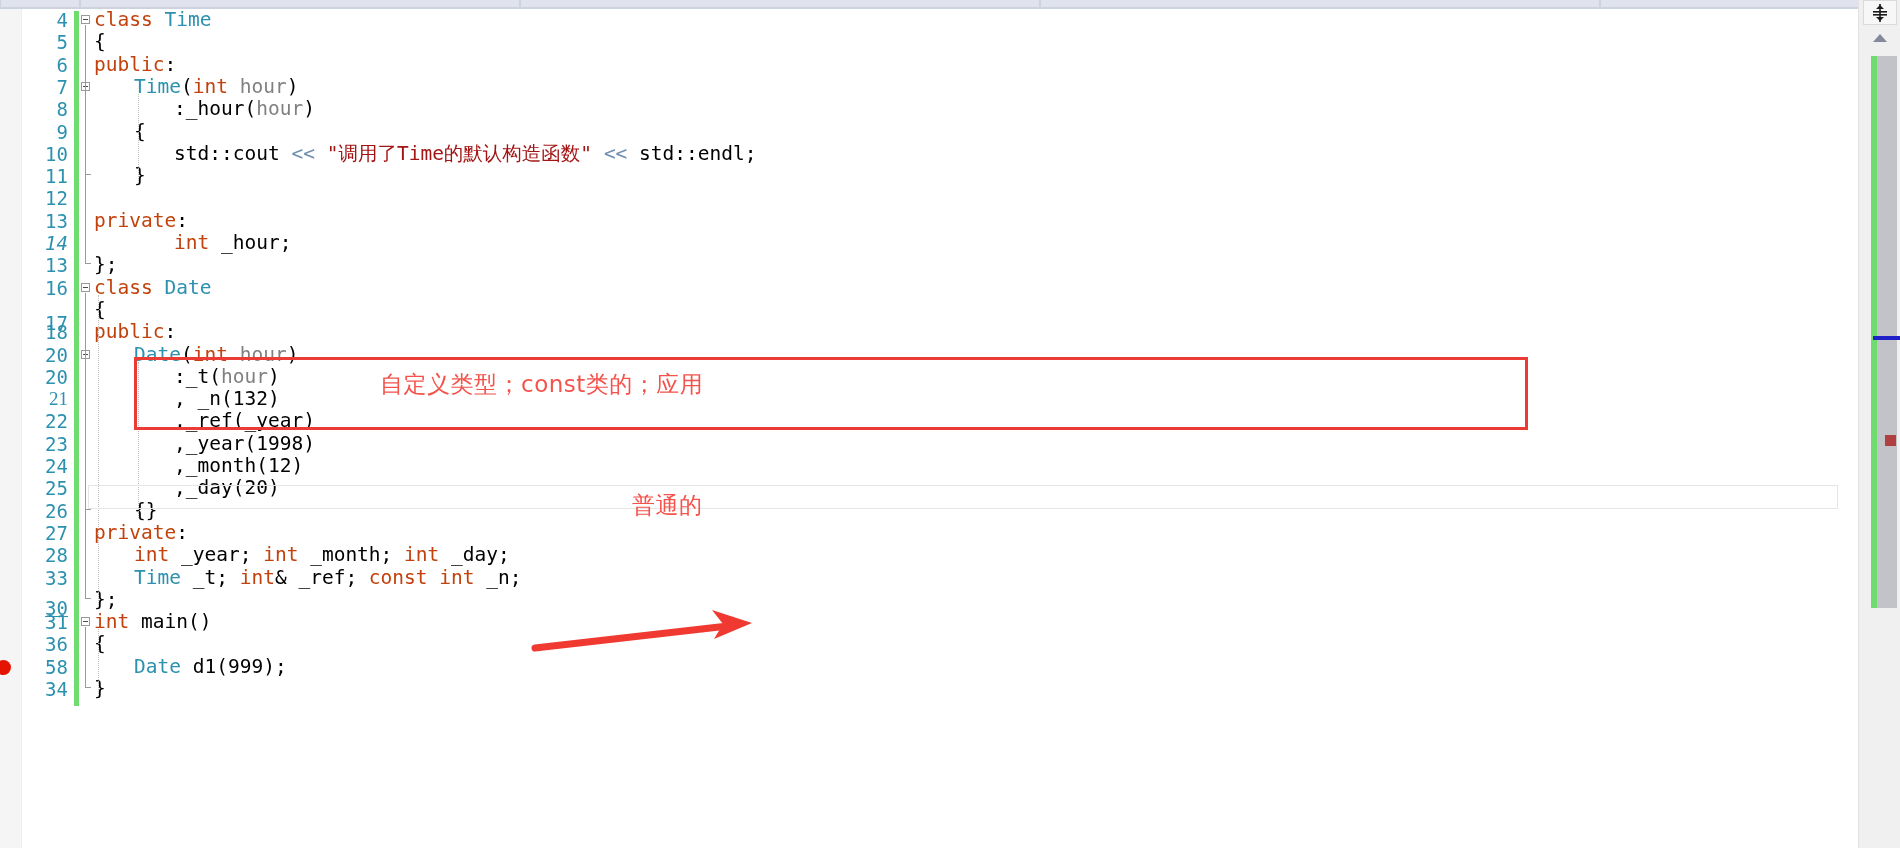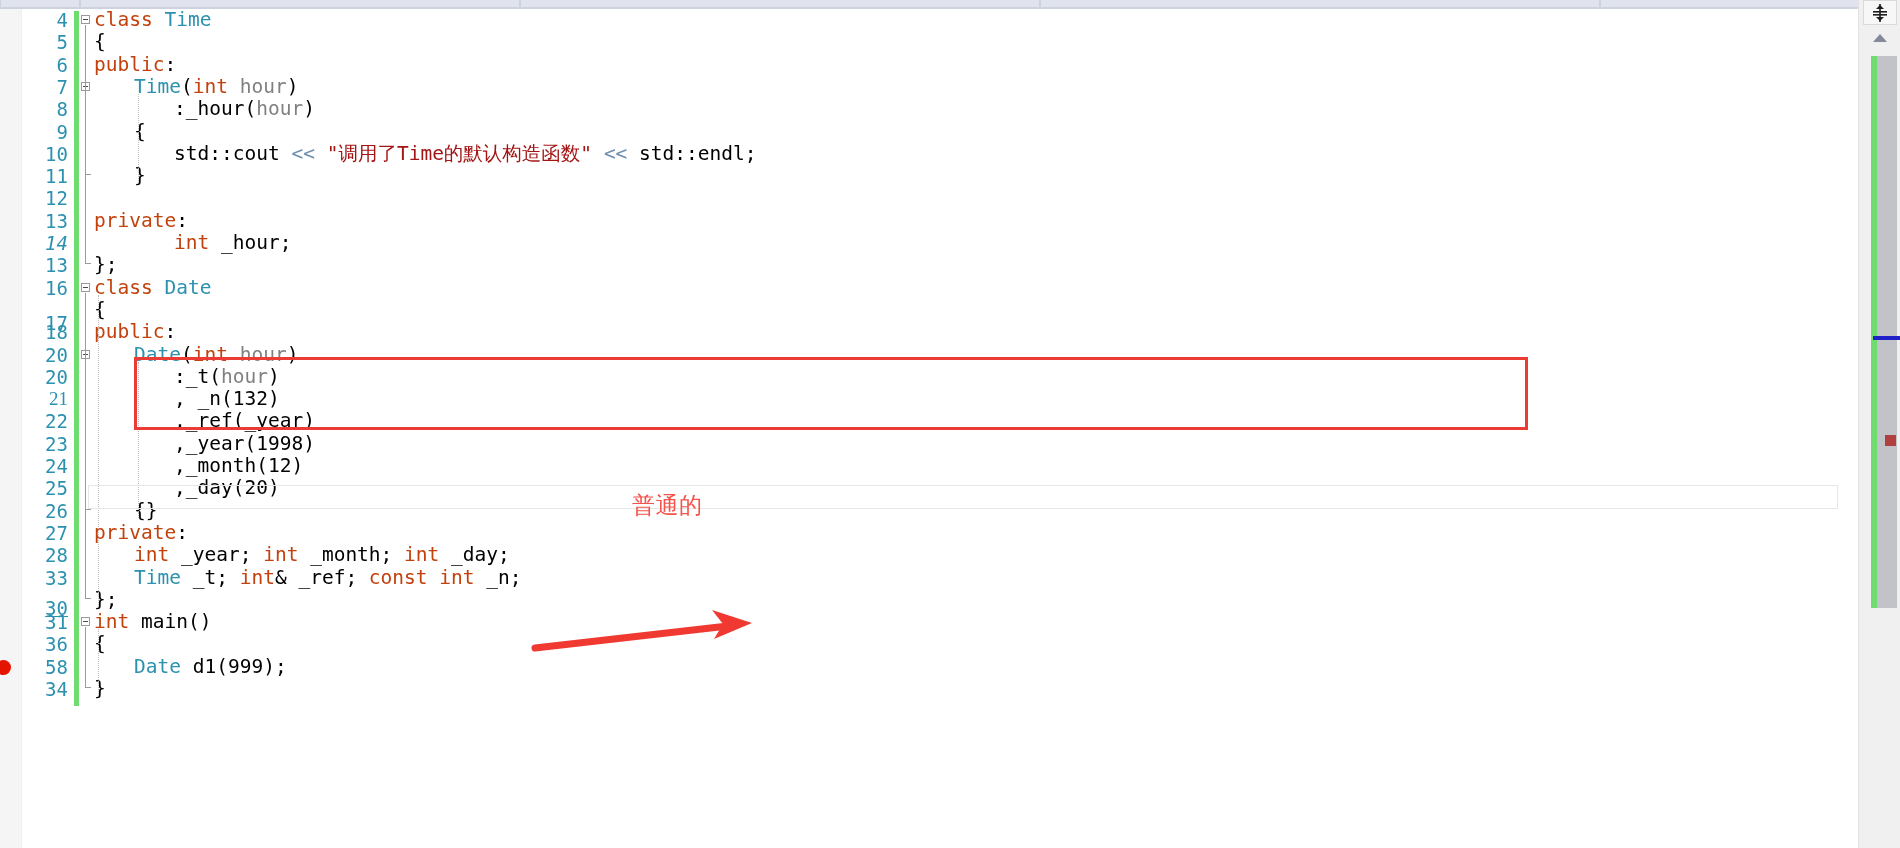--- a/index.html
+++ b/index.html
@@ -341,20 +341,21 @@
 
     <div class="code" id="code"><div class="cl" style="top: 0px; padding-left: 0px;"><span class="kw">class</span> <span class="typ">Time</span></div><div class="cl" style="top: 22.3px; padding-left: 0px;">{</div><div class="cl" style="top: 44.6px; padding-left: 0px;"><span class="kw">public</span>:</div><div class="cl" style="top: 66.9px; padding-left: 40px;"><span class="typ">Time</span>(<span class="kw">int</span> <span class="par">hour</span>)</div><div class="cl" style="top: 89.2px; padding-left: 80px;">:<span class="pln">_hour</span>(<span class="par">hour</span>)</div><div class="cl" style="top: 111.5px; padding-left: 40px;">{</div><div class="cl" style="top: 133.8px; padding-left: 80px;"><span class="pln">std</span>::<span class="pln">cout</span> <span class="op">&lt;&lt;</span> <span class="str">"调用了Time的默认构造函数"</span> <span class="op">&lt;&lt;</span> <span class="pln">std</span>::<span class="pln">endl</span>;</div><div class="cl" style="top: 156.1px; padding-left: 40px;">}</div><div class="cl" style="top: 178.4px; padding-left: 0px;"></div><div class="cl" style="top: 200.7px; padding-left: 0px;"><span class="kw">private</span>:</div><div class="cl" style="top: 223px; padding-left: 80px;"><span class="kw">int</span> <span class="pln">_hour</span>;</div><div class="cl" style="top: 245.3px; padding-left: 0px;">};</div><div class="cl" style="top: 267.6px; padding-left: 0px;"><span class="kw">class</span> <span class="typ">Date</span></div><div class="cl" style="top: 289.9px; padding-left: 0px;">{</div><div class="cl" style="top: 312.2px; padding-left: 0px;"><span class="kw">public</span>:</div><div class="cl" style="top: 334.5px; padding-left: 40px;"><span class="typ">Date</span>(<span class="kw">int</span> <span class="par">hour</span>)</div><div class="cl" style="top: 356.8px; padding-left: 80px;">:<span class="pln">_t</span>(<span class="par">hour</span>)</div><div class="cl" style="top: 379.1px; padding-left: 80px;">, <span class="pln">_n</span>(132)</div><div class="cl" style="top: 401.4px; padding-left: 80px;">,<span class="pln">_ref</span>(<span class="pln">_year</span>)</div><div class="cl" style="top: 423.7px; padding-left: 80px;">,<span class="pln">_year</span>(1998)</div><div class="cl" style="top: 446px; padding-left: 80px;">,<span class="pln">_month</span>(12)</div><div class="cl" style="top: 468.3px; padding-left: 80px;">,<span class="pln">_day</span>(20)</div><div class="cl" style="top: 490.6px; padding-left: 40px;">{}</div><div class="cl" style="top: 512.9px; padding-left: 0px;"><span class="kw">private</span>:</div><div class="cl" style="top: 535.2px; padding-left: 40px;"><span class="kw">int</span> <span class="pln">_year</span>; <span class="kw">int</span> <span class="pln">_month</span>; <span class="kw">int</span> <span class="pln">_day</span>;</div><div class="cl" style="top: 557.5px; padding-left: 40px;"><span class="typ">Time</span> <span class="pln">_t</span>; <span class="kw">int</span>&amp; <span class="pln">_ref</span>; <span class="kw">const</span> <span class="kw">int</span> <span class="pln">_n</span>;</div><div class="cl" style="top: 579.8px; padding-left: 0px;">};</div><div class="cl" style="top: 602.1px; padding-left: 0px;"><span class="kw">int</span> <span class="pln">main</span>()</div><div class="cl" style="top: 624.4px; padding-left: 0px;">{</div><div class="cl" style="top: 646.7px; padding-left: 40px;"><span class="typ">Date</span> <span class="pln">d1</span>(999);</div><div class="cl" style="top: 669px; padding-left: 0px;">}</div><div class="indent-guide" style="left: 44px; top: 84.9px; height: 89.2px;"></div><div class="indent-guide" style="left: 44px; top: 352.5px; height: 156.1px;"></div><div class="indent-guide" style="left: 4px; top: 285.6px; height: 312.2px;"></div><div class="indent-guide" style="left: 4px; top: 620.1px; height: 66.9px;"></div></div>
 
     <div class="current-line" id="curline" style="top: 476.3px;"></div>
   </div>
 
   <div class="anno-layer">
 
     <div class="anno-rect" style="left:134px; top:357px; width:1394px; height:73px;"></div>
 
+    <div class="anno-text" style="left:380px; top:369px;">自定义类型；const类的；应用</div>
 
     <svg class="anno-arrow" style="left:440px; top:590px;" width="330" height="70" viewBox="0 0 330 70">
       <path d="M 95 58 L 288 36" stroke="#f03a31" stroke-width="7" fill="none" stroke-linecap="round"></path>
       <path d="M 272 20 L 312 33 L 274 49 L 283 34 Z" fill="#f03a31"></path>
     </svg>
 
     <div class="anno-text" style="left:632px; top:490px;">普通的</div>
   </div>
 
   <div class="scroll-col">

